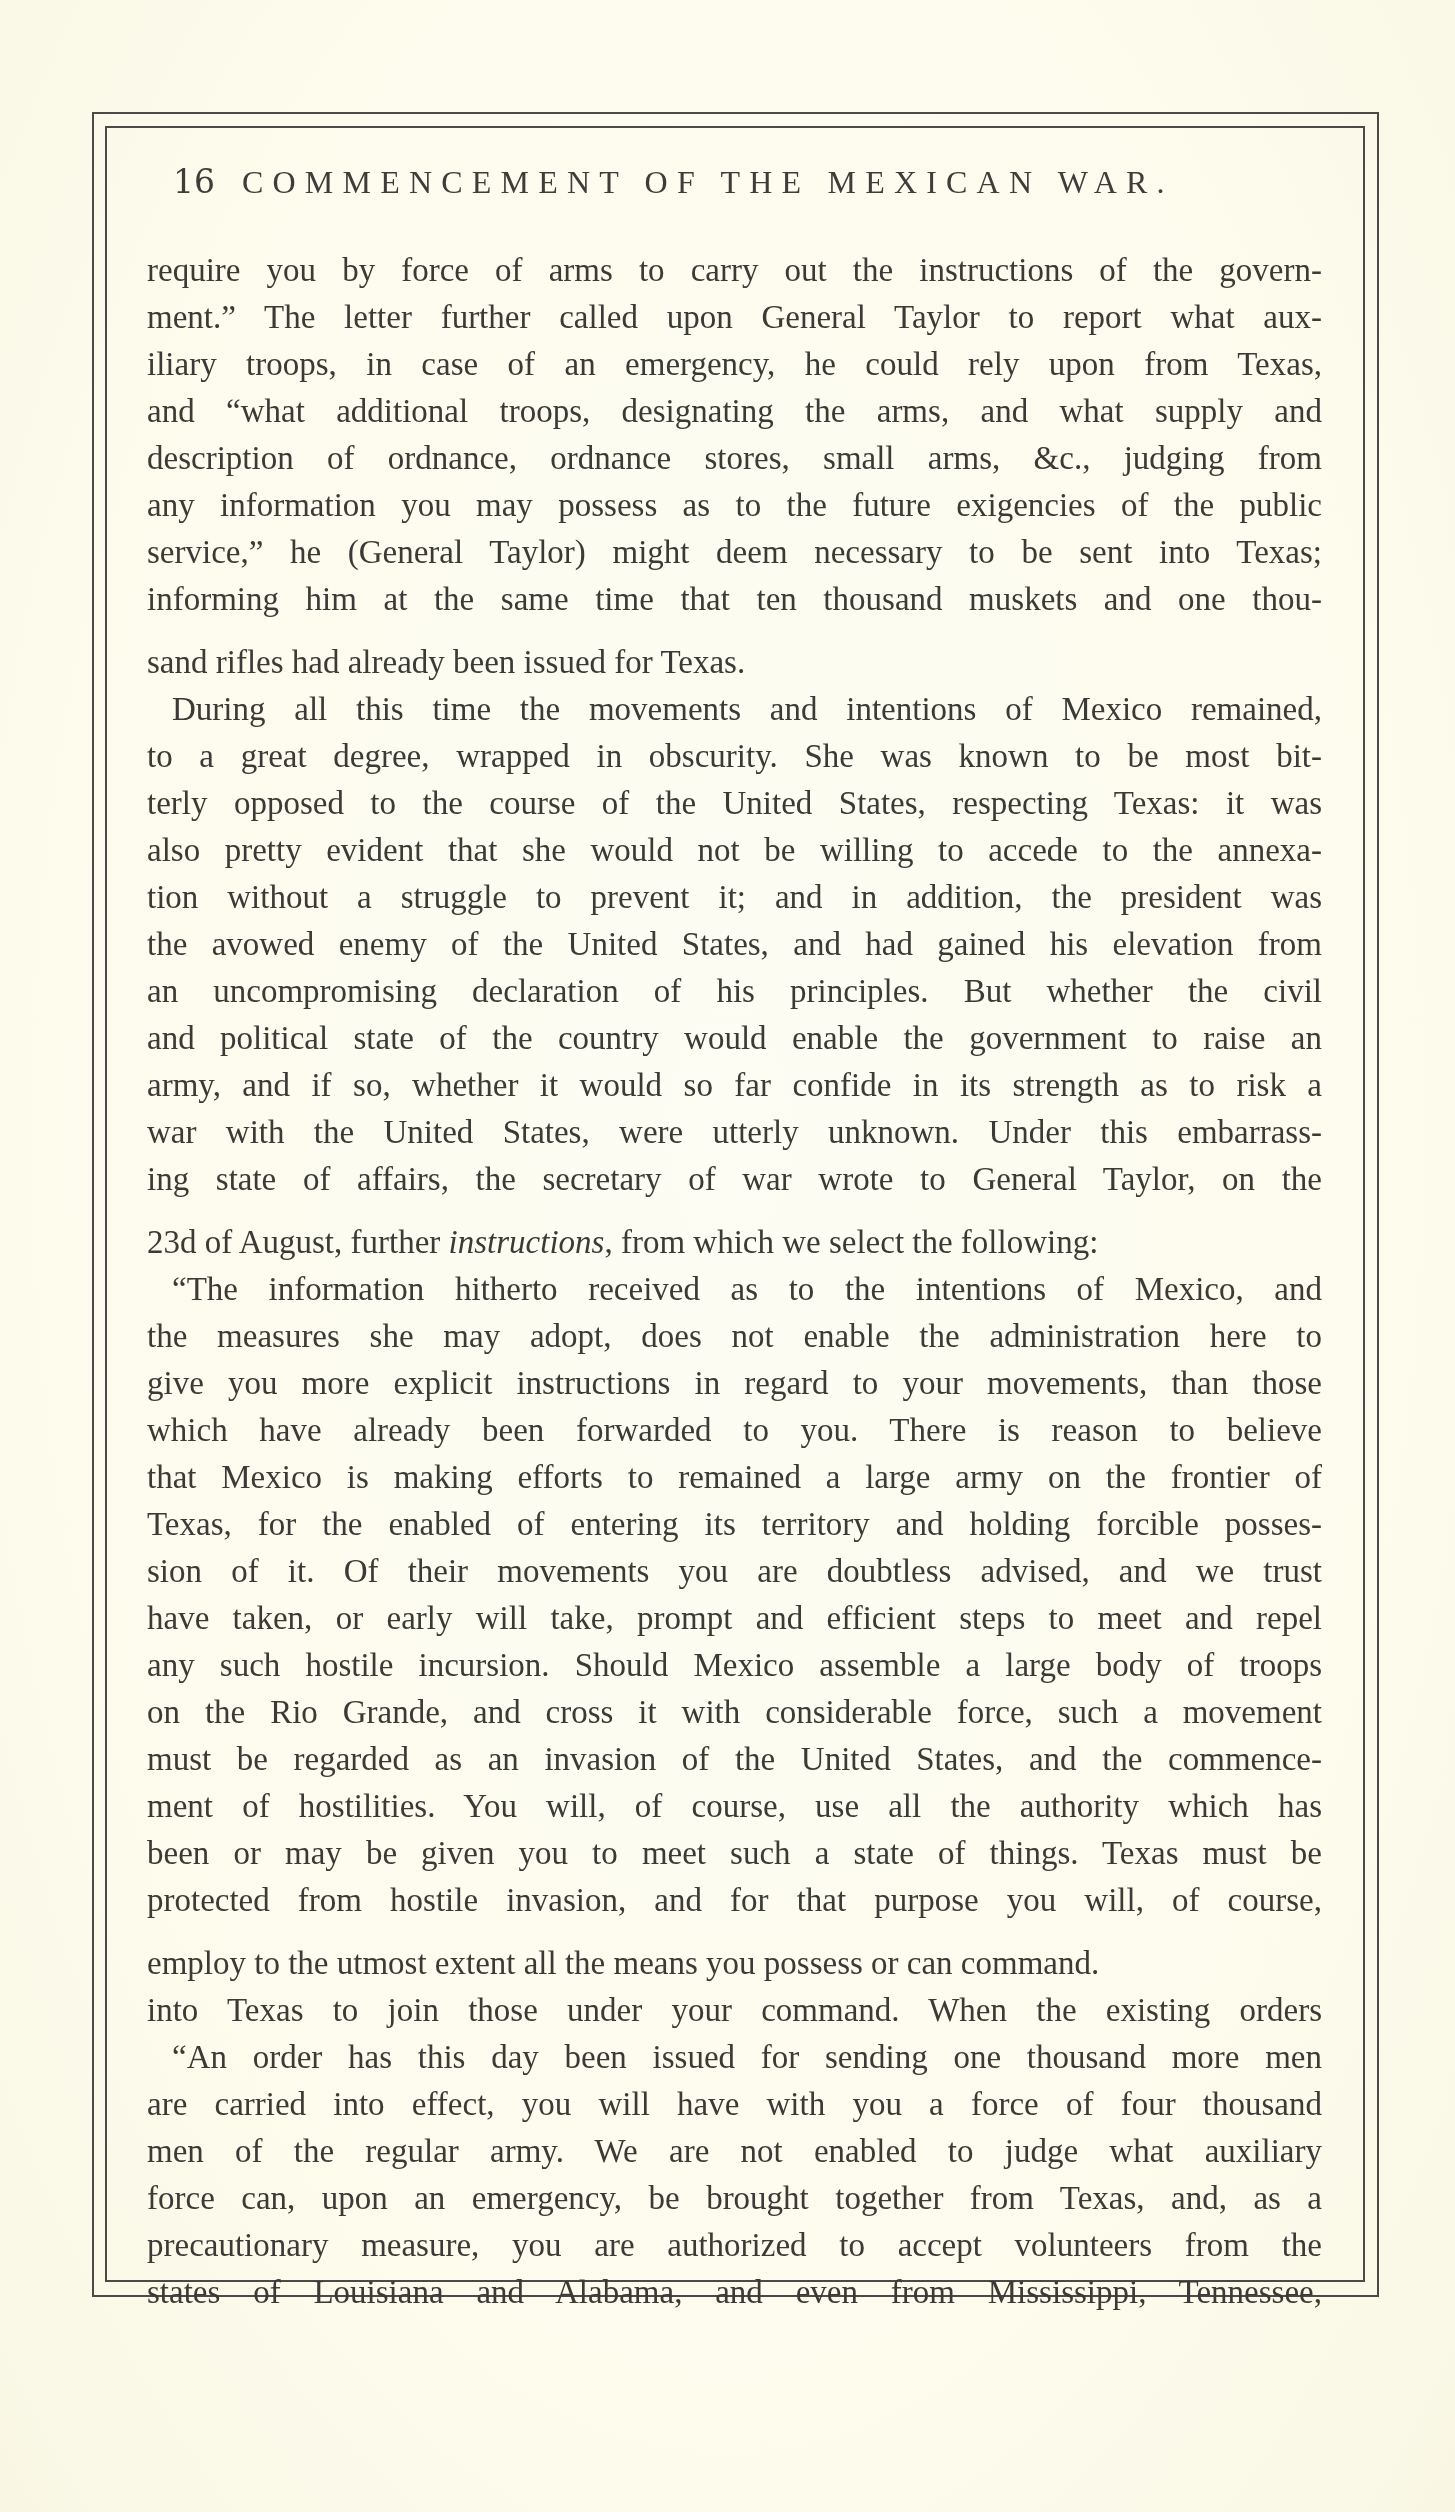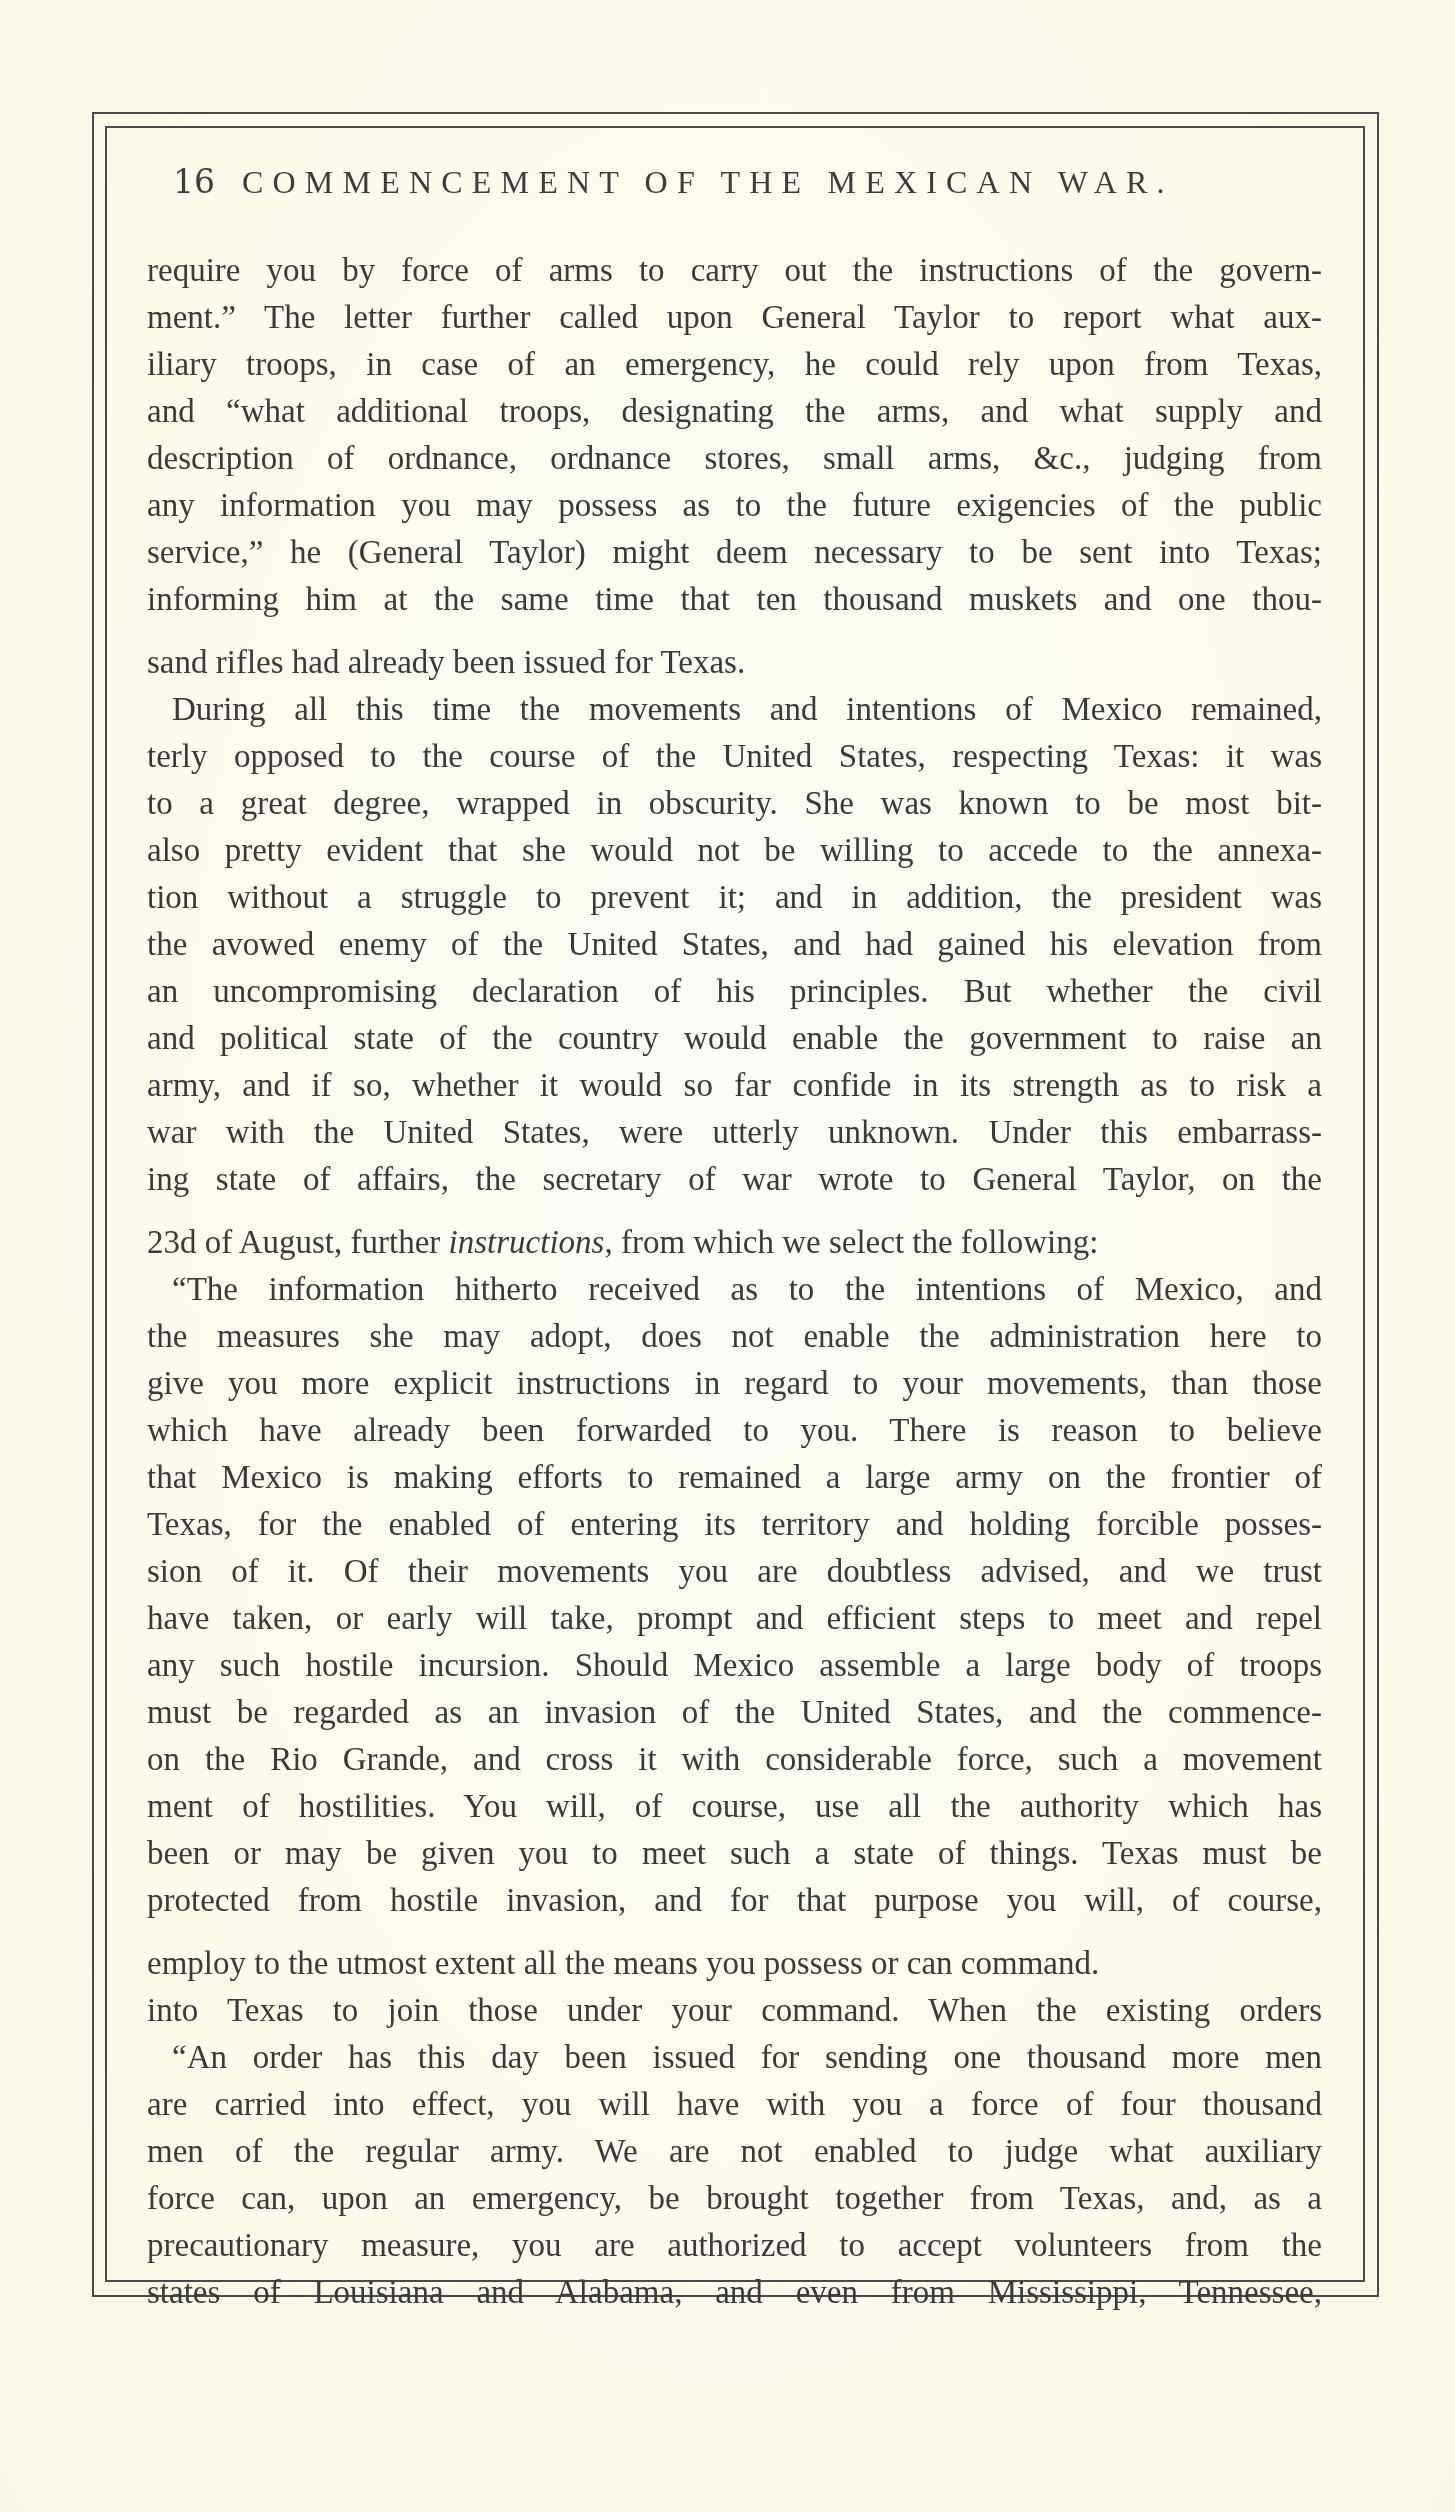--- a/index.html
+++ b/index.html
@@ -112,22 +112,22 @@
     <span class="line">and “what additional troops, designating the arms, and what supply and</span>
     <span class="line">description of ordnance, ordnance stores, small arms, &amp;c., judging from</span>
     <span class="line">any information you may possess as to the future exigencies of the public</span>
     <span class="line">service,” he (General Taylor) might deem necessary to be sent into Texas;</span>
     <span class="line">informing him at the same time that ten thousand muskets and one thou-</span>
     <span class="line last">sand rifles had already been issued for Texas.</span>
   </div>
 
   <div>
     <span class="line indent">During all this time the movements and intentions of Mexico remained,</span>
+    <span class="line">to a great degree, wrapped in obscurity.  She was known to be most bit-</span>
     <span class="line">terly opposed to the course of the United States, respecting Texas: it was</span>
-    <span class="line">to a great degree, wrapped in obscurity.  She was known to be most bit-</span>
     <span class="line">also pretty evident that she would not be willing to accede to the annexa-</span>
     <span class="line">tion without a struggle to prevent it; and in addition, the president was</span>
     <span class="line">the avowed enemy of the United States, and had gained his elevation from</span>
     <span class="line">an uncompromising declaration of his principles.  But whether the civil</span>
     <span class="line">and political state of the country would enable the government to raise an</span>
     <span class="line">army, and if so, whether it would so far confide in its strength as to risk a</span>
     <span class="line">war with the United States, were utterly unknown.  Under this embarrass-</span>
     <span class="line">ing state of affairs, the secretary of war wrote to General Taylor, on the</span>
     <span class="line last"><span>23d of August, further </span><em>instructions</em><span>, from which we select the following:</span></span>
   </div>
@@ -135,22 +135,22 @@
   <div>
     <span class="line indent">“The information hitherto received as to the intentions of Mexico, and</span>
     <span class="line">the measures she may adopt, does not enable the administration here to</span>
     <span class="line">give you more explicit instructions in regard to your movements, than those</span>
     <span class="line">which have already been forwarded to you.  There is reason to believe</span>
     <span class="line">that Mexico is making efforts to remained a large army on the frontier of</span>
     <span class="line">Texas, for the enabled of entering its territory and holding forcible posses-</span>
     <span class="line">sion of it.  Of their movements you are doubtless advised, and we trust</span>
     <span class="line">have taken, or early will take, prompt and efficient steps to meet and repel</span>
     <span class="line">any such hostile incursion.  Should Mexico assemble a large body of troops</span>
+    <span class="line">on the Rio Grande, and cross it with considerable force, such a movement</span>
     <span class="line">must be regarded as an invasion of the United States, and the commence-</span>
-    <span class="line">on the Rio Grande, and cross it with considerable force, such a movement</span>
     <span class="line">ment of hostilities.  You will, of course, use all the authority which has</span>
     <span class="line">been or may be given you to meet such a state of things.  Texas must be</span>
     <span class="line">protected from hostile invasion, and for that purpose you will, of course,</span>
     <span class="line last">employ to the utmost extent all the means you possess or can command.</span>
   </div>
 
   <div>
     <span class="line">into Texas to join those under your command.  When the existing orders</span>
     <span class="line indent">“An order has this day been issued for sending one thousand more men</span>
     <span class="line">are carried into effect, you will have with you a force of four thousand</span>

